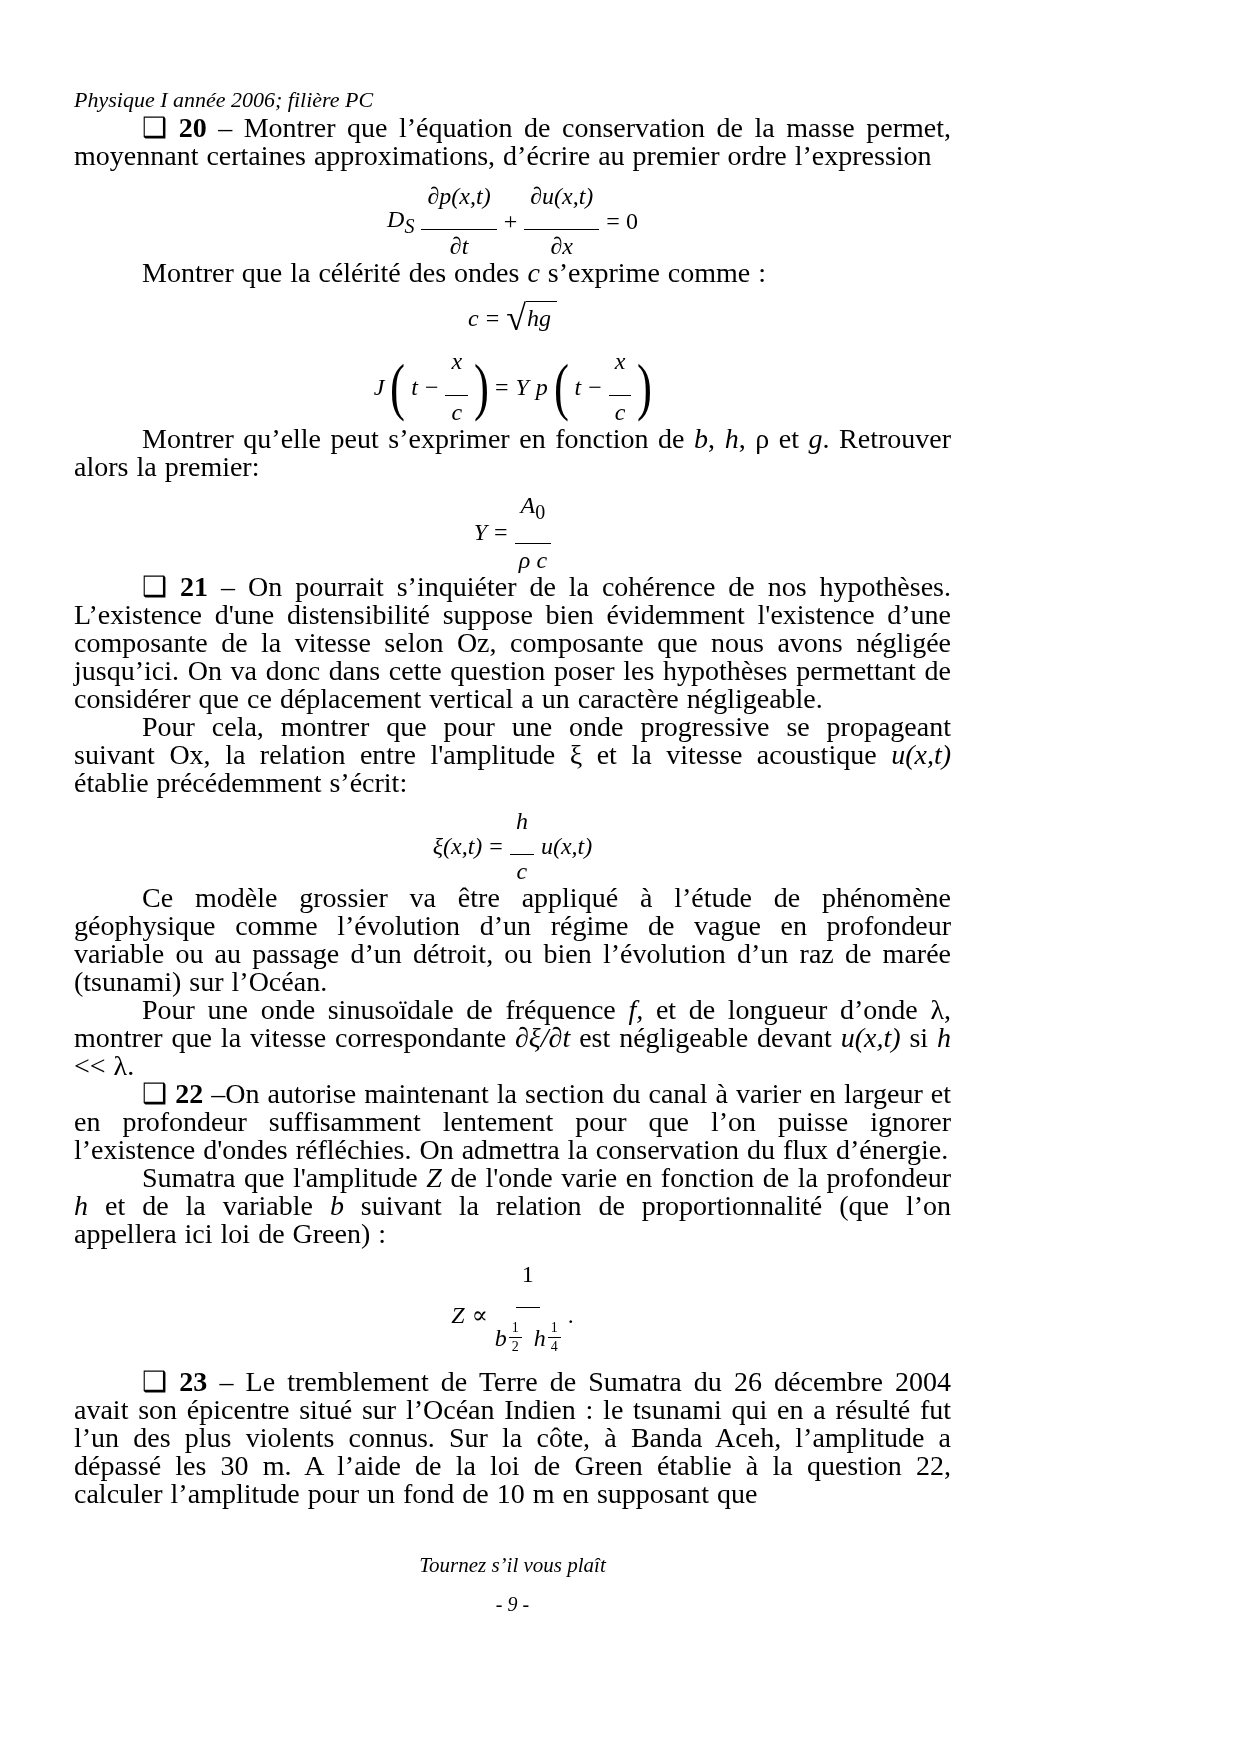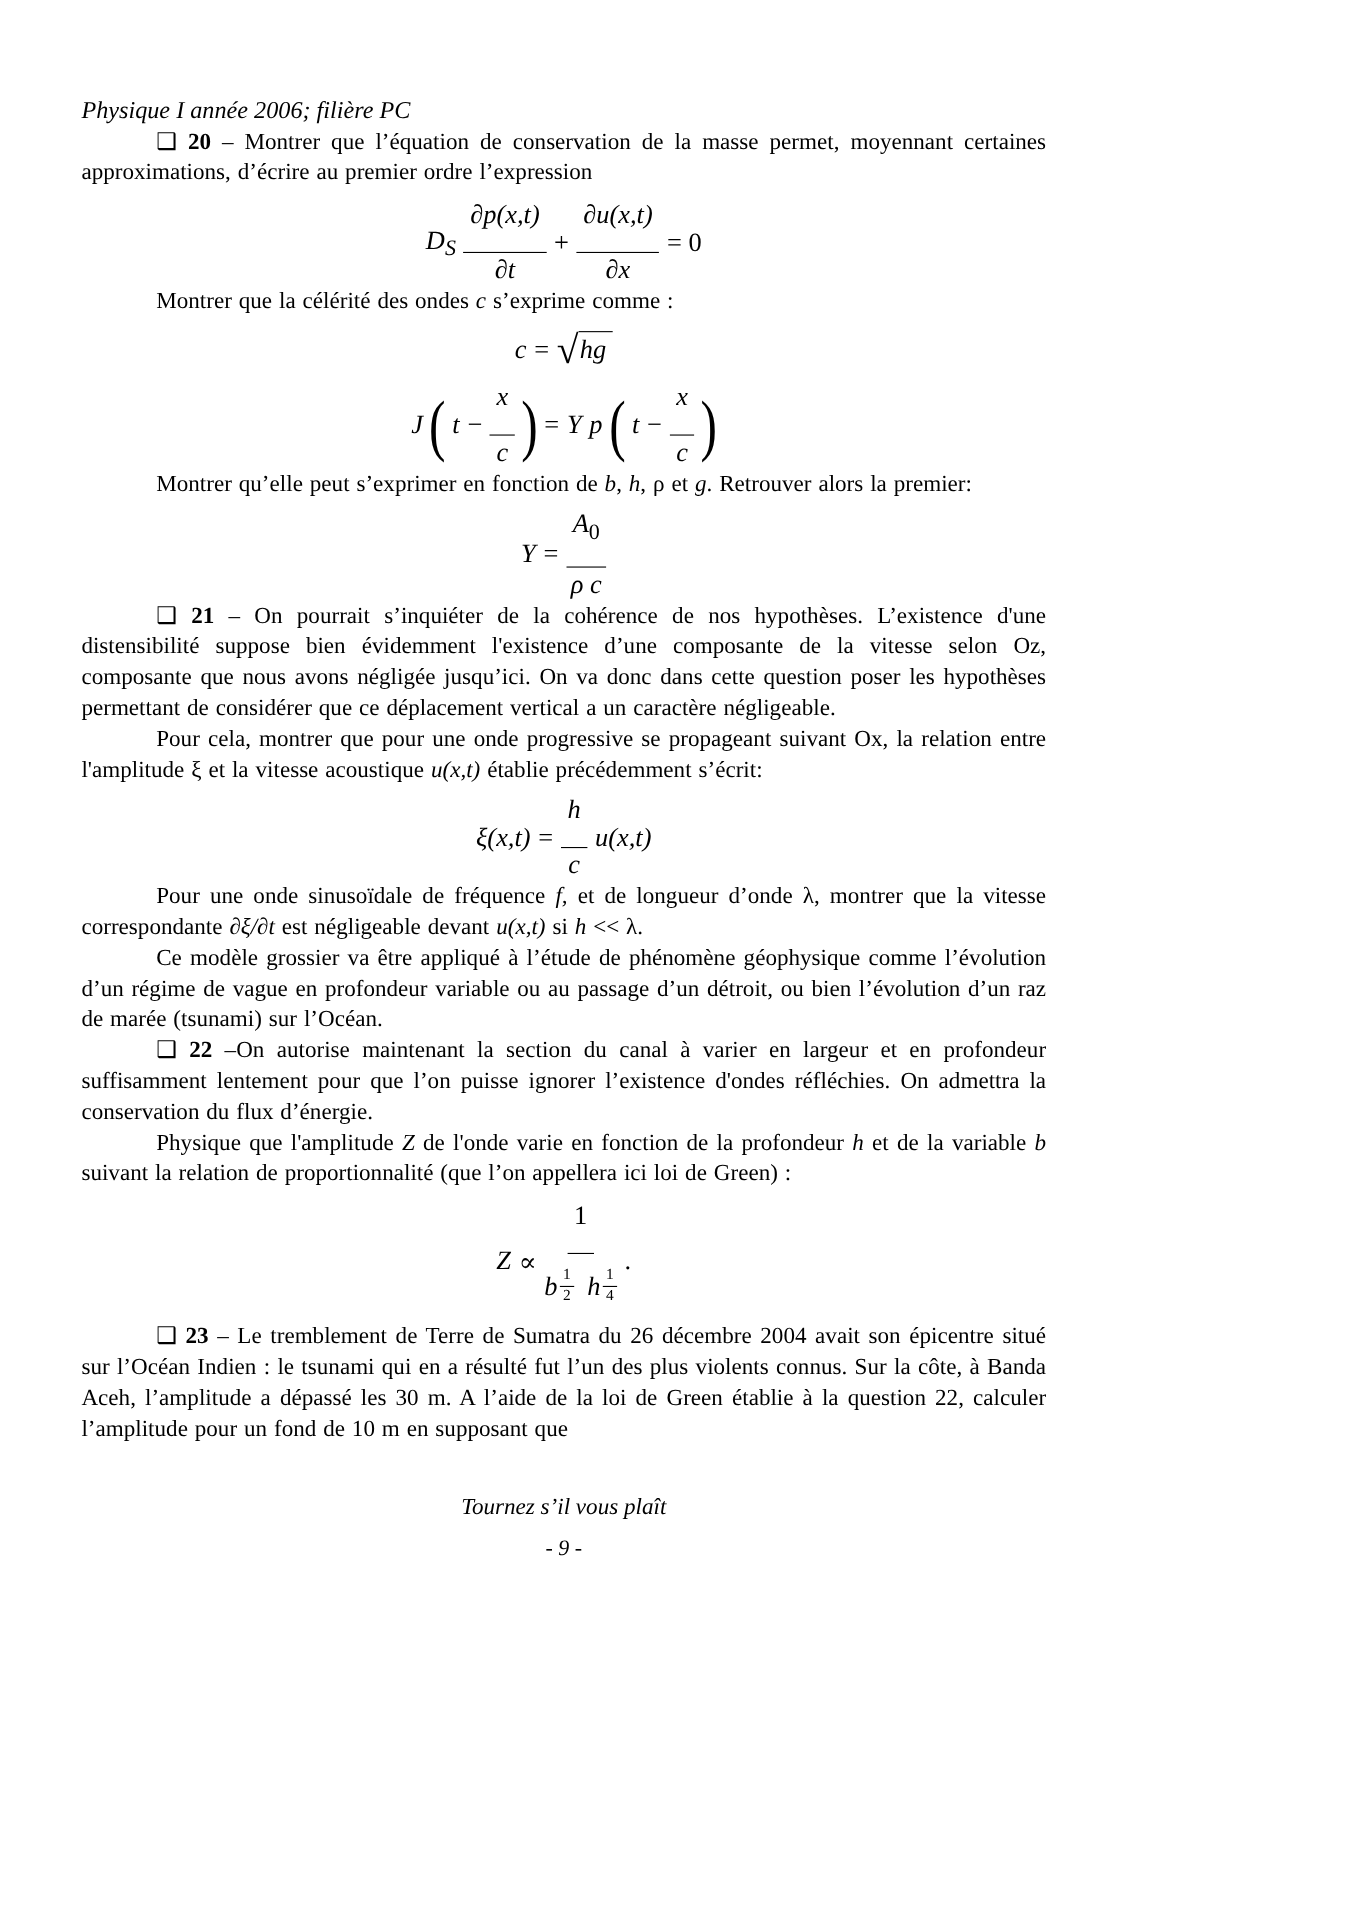--- a/index.html
+++ b/index.html
@@ -17,21 +17,21 @@
   .content {
     margin-left: 74px;
     width: 877px;
   }
   .doc-header {
     font-style: italic;
     font-size: 22px;
     line-height: 28px;
   }
   p.para {
-    font-size: 21px;
+    font-size: 28px;
     line-height: 28px;
     text-align: justify;
     text-indent: 68px;
     margin: 0;
     word-spacing: 1px;
   }
   .it { font-style: italic; }
   .bd { font-weight: bold; }
 
   
@@ -214,27 +214,27 @@
         <span class="it">ξ(x,t)</span>
         <span>=</span>
         <span class="frac">
           <span class="num it">h</span>
           <span class="den it">c</span>
         </span>
         <span class="it">u(x,t)</span>
       </span>
     </div>
 
+    <p class="para m-pmod"><span>Ce modèle grossier va être appliqué à l’étude de phénomène géophysique comme l’évolution d’un régime de vague en profondeur variable ou au passage d’un détroit, ou bien l’évolution d’un raz de marée (tsunami) sur l’Océan.</span></p>
+
     <p class="para m-psin"><span>Pour une onde sinusoïdale de fréquence </span><span class="it">f,</span><span> et de longueur d’onde λ, montrer que la vitesse correspondante </span><span class="it">∂ξ/∂t</span><span> est négligeable devant </span><span class="it">u(x,t)</span><span> si </span><span class="it">h</span><span> &lt;&lt; λ.</span></p>
 
-    <p class="para m-pmod"><span>Ce modèle grossier va être appliqué à l’étude de phénomène géophysique comme l’évolution d’un régime de vague en profondeur variable ou au passage d’un détroit, ou bien l’évolution d’un raz de marée (tsunami) sur l’Océan.</span></p>
-
     <p class="para m-p22"><span>❑ </span><span class="bd">22</span><span> –On autorise maintenant la section du canal à varier en largeur et en profondeur suffisamment lentement pour que l’on puisse ignorer l’existence d'ondes réfléchies. On admettra la conservation du flux d’énergie.</span></p>
 
-    <p class="para m-pgrn"><span>Physique que l'amplitude </span><span class="it">Z</span><span> de l'onde varie en fonction de la profondeur </span><span class="it">h</span><span> et de la variable </span><span class="it">b</span><span> suivant la relation de proportionnalité (que l’on appellera ici  loi de Green) :</span></p>
+    <p class="para m-pgrn"><span>Sumatra que l'amplitude </span><span class="it">Z</span><span> de l'onde varie en fonction de la profondeur </span><span class="it">h</span><span> et de la variable </span><span class="it">b</span><span> suivant la relation de proportionnalité (que l’on appellera ici  loi de Green) :</span></p>
 
     <div class="eq eq-green m-eq6">
       <span class="row">
         <span class="it">Z</span>
         <span>∝</span>
         <span class="frac">
           <span class="num">1</span>
           <span class="den">
             <span class="den-group">
               <span><span class="it">b</span><span class="expfrac">

